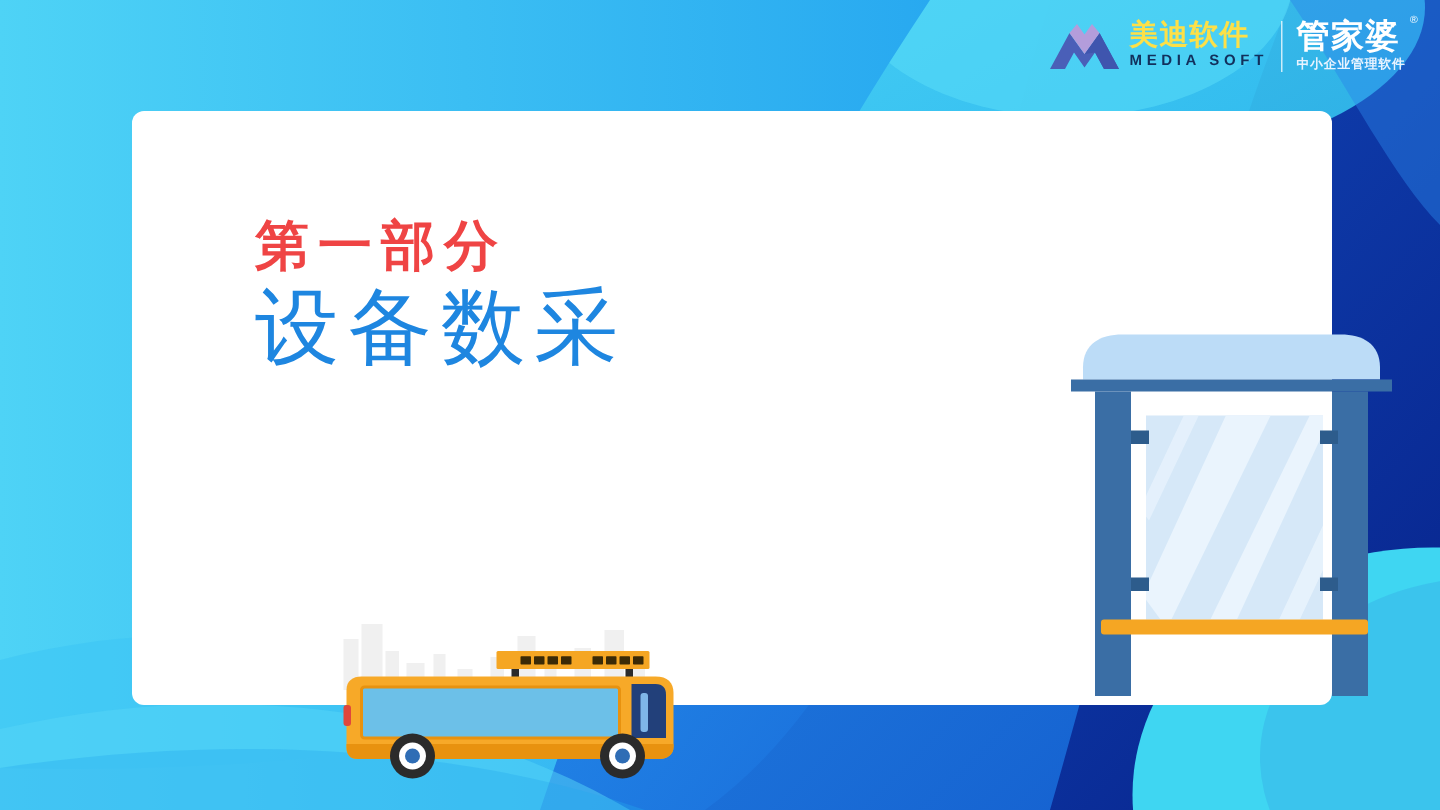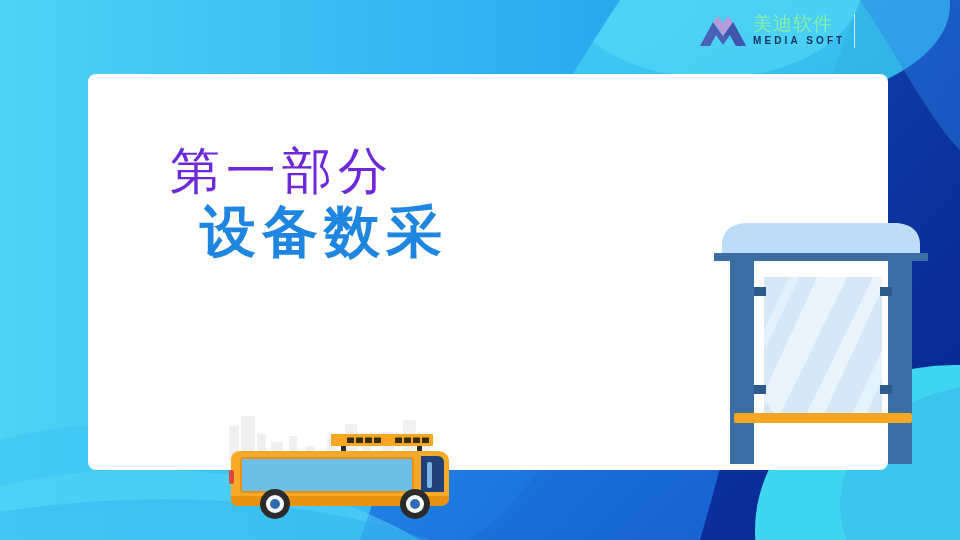--- a/index.html
+++ b/index.html
@@ -50,31 +50,30 @@
   }
 
   
   .headline {
     position: absolute;
     left: 82px;
     top: 72px;
     line-height: 1;
   }
   .headline-line1 {
-    font-size: 50px;
-    font-weight: 400;
-    color: #6d28d9;
+    font-size: 36px;
+    font-weight: 700;
+    color: #ef4444;
     letter-spacing: 6px;
     white-space: nowrap;
   }
   .headline-line2 {
     margin-top: 8px;
-    margin-left: 30px;
     font-size: 56px;
-    font-weight: 700;
+    font-weight: 400;
     color: #1e86e0;
     letter-spacing: 6px;
     white-space: nowrap;
     text-align: right;
   }
 
   
   .logo {
     position: absolute;
     left: 700px;
@@ -90,22 +89,22 @@
     margin-right: 7px;
   }
   .logo-left {
     display: flex;
     flex-direction: column;
     justify-content: center;
     padding-right: 9px;
   }
   .logo-cn {
     font-size: 19px;
-    font-weight: 400;
-    color: #86efac;
+    font-weight: 700;
+    color: #fde047;
     letter-spacing: 1px;
     line-height: 1.05;
     white-space: nowrap;
   }
   .logo-en {
     font-size: 10px;
     font-weight: 700;
     color: #12305c;
     letter-spacing: 3.1px;
     line-height: 1.5;
@@ -309,15 +308,20 @@
       <path d="M13 8 L23 22 L33 8 L28 2 L23 9 L18 2 Z" fill="#b39ddb"></path>
     </svg>
 
     <div class="logo-left">
       <div class="logo-cn">美迪软件</div>
       <div class="logo-en">MEDIA SOFT</div>
     </div>
 
     <div class="logo-divider"></div>
 
+    <div class="logo-right">
+      <div class="logo-brand">管家婆</div>
+      <div class="logo-reg">®</div>
+      <div class="logo-tag">中小企业管理软件</div>
+    </div>
   </div>
 
 </div>
 
 </body></html>

